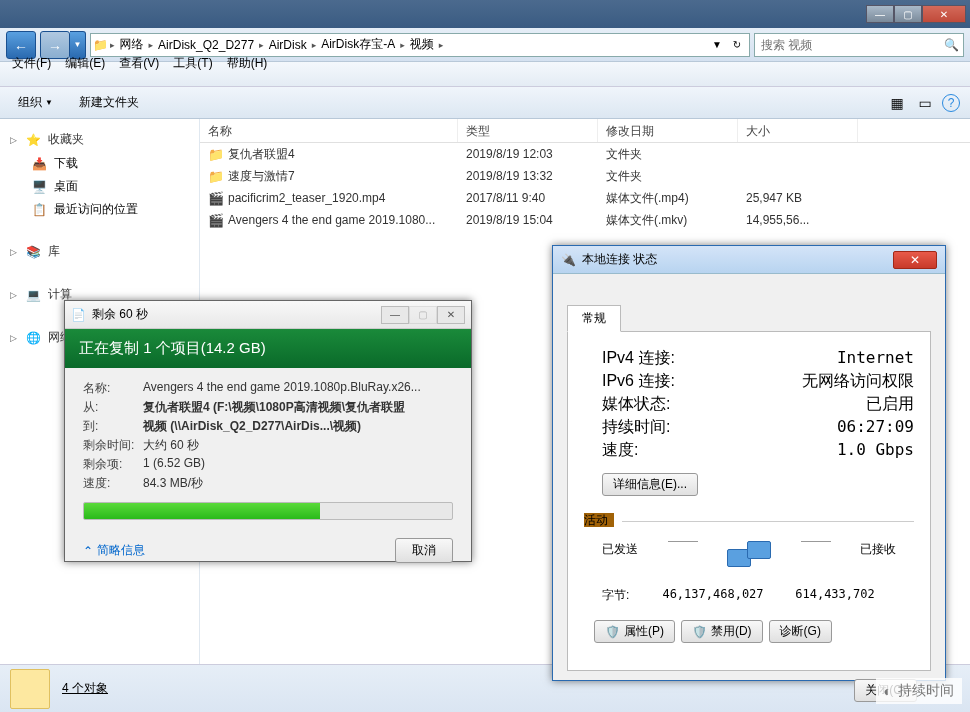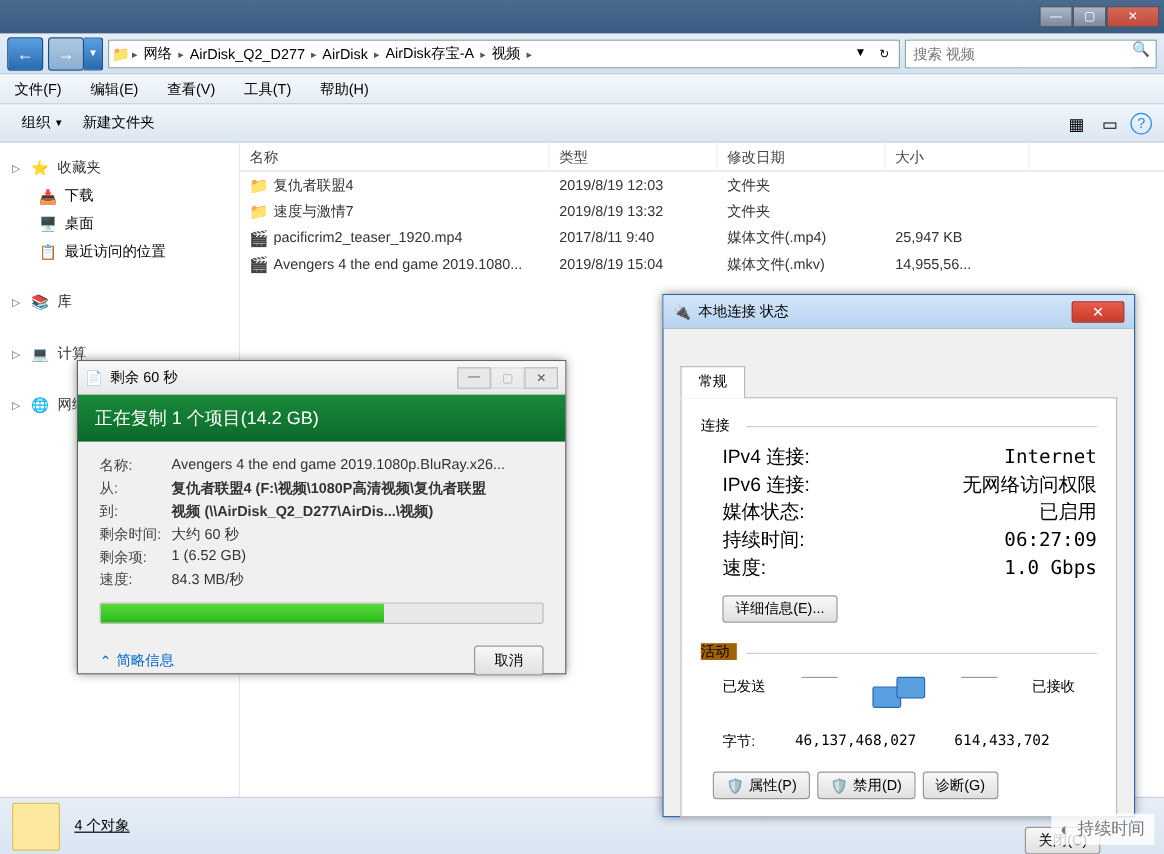--- a/index.html
+++ b/index.html
@@ -13,25 +13,25 @@
 .winbtn.close { width: 44px; background: linear-gradient(to bottom, #d46a5a, #c04a3a); }
 .navbar { height: 34px; background: linear-gradient(to bottom, #e6eef7, #d4e1f0); display: flex; align-items: center; padding: 2px 6px; gap: 4px; border-bottom: 1px solid #b8c8d8; }
 .navbtn { width: 30px; height: 28px; background: linear-gradient(to bottom, #5aa0e0, #2a6ab0); border-radius: 3px; border: 1px solid #1a5090; display: flex; align-items: center; justify-content: center; color: #fff; font-size: 14px; cursor: pointer; }
 .navbtn.fwd { background: linear-gradient(to bottom, #b0c8e0, #8aaed0); }
 .histdrop { width: 16px; height: 28px; background: linear-gradient(to bottom, #5aa0e0, #2a6ab0); border: 1px solid #1a5090; border-left: none; border-radius: 0 3px 3px 0; color: #fff; font-size: 8px; display: flex; align-items: center; justify-content: center; margin-left: -4px; }
 .addressbar { flex: 1; height: 24px; background: #fff; border: 1px solid #8aa; display: flex; align-items: center; padding: 0 2px; font-size: 12px; }
 .crumb { padding: 2px 4px; cursor: pointer; display: flex; align-items: center; gap: 2px; }
 .crumbsep { font-size: 9px; color: #555; padding: 0 1px; }
 .addrbtns { display: flex; align-items: center; margin-left: auto; }
 .addrbtn { width: 20px; height: 20px; font-size: 10px; display: flex; align-items: center; justify-content: center; cursor: pointer; }
-.searchbox { width: 210px; height: 24px; background: #fff; border: 1px solid #8aa; display: flex; padding: 0 4px; font-size: 12px; color: #888; }
+.searchbox { width: 210px; height: 24px; background: #fff; border: 1px solid #8aa; display: flex; align-items: center; padding: 0 4px; font-size: 12px; color: #888; }
 .searchbox input { border: none; flex: 1; font-size: 12px; outline: none; }
-.menubar { height: 22px; background: linear-gradient(to bottom, #f4f8fc, #e4ecf4); display: flex; align-items: center; padding: 12px 6px; font-size: 12px; gap: 12px; border-bottom: 1px solid #ccd; }
+.menubar { height: 22px; background: linear-gradient(to bottom, #f4f8fc, #e4ecf4); display: flex; align-items: flex-end; padding: 12px 6px; font-size: 12px; gap: 2px; border-bottom: 1px solid #ccd; }
 .menuitem { padding: 2px 6px; cursor: pointer; }
-.toolbar { height: 32px; background: linear-gradient(to bottom, #f0f5fb, #dce7f2); display: flex; align-items: center; padding: 0 10px; font-size: 12px; border-bottom: 1px solid #b8c8d8; text-align: center; }
+.toolbar { height: 32px; background: linear-gradient(to bottom, #f0f5fb, #dce7f2); display: flex; align-items: center; padding: 0 10px; font-size: 12px; gap: 10px; border-bottom: 1px solid #b8c8d8; text-align: center; }
 .toolbtn { padding: 4px 8px; cursor: pointer; display: flex; align-items: center; gap: 3px; }
 .toolright { margin-left: auto; display: flex; gap: 6px; align-items: center; }
 .toolicon { width: 22px; height: 22px; cursor: pointer; display: flex; align-items: center; justify-content: center; font-size: 14px; }
 .explorer-body { display: flex; height: 560px; background: #fff; }
 .sidebar { width: 200px; background: #fff; border-right: 1px solid #e0e8f0; padding: 8px 0; font-size: 12px; overflow: hidden; }
 .sbgroup { margin-bottom: 18px; }
 .sbheader { padding: 4px 10px; display: flex; align-items: center; gap: 6px; font-weight: normal; color: #333; }
 .sbitem { padding: 3px 10px 3px 32px; display: flex; align-items: center; gap: 6px; cursor: pointer; }
 .sbicon { width: 16px; height: 16px; display: inline-flex; align-items: center; justify-content: center; font-size: 12px; }
 .expand { font-size: 9px; color: #666; width: 10px; }
@@ -296,21 +296,20 @@
 <div class="window netdlg">
   <div class="netttl">
     <span>🔌</span>
     <span>本地连接 状态</span>
     <div class="netclose">✕</div>
   </div>
   <div class="netbody">
     <span class="nettab">常规</span>
     <div class="netpanel">
       <div class="netgroup">
-        <div class="netgrouphead"><span style="background:#fff;position:relative;z-index:2;padding-right:6px">连接</span></div>
         <div class="netrow">
             <span class="netlabel">IPv4 连接:</span>
             <span class="netval">Internet</span>
           </div>
         <div class="netrow">
             <span class="netlabel">IPv6 连接:</span>
             <span class="netval">无网络访问权限</span>
           </div>
         <div class="netrow">
             <span class="netlabel">媒体状态:</span>

